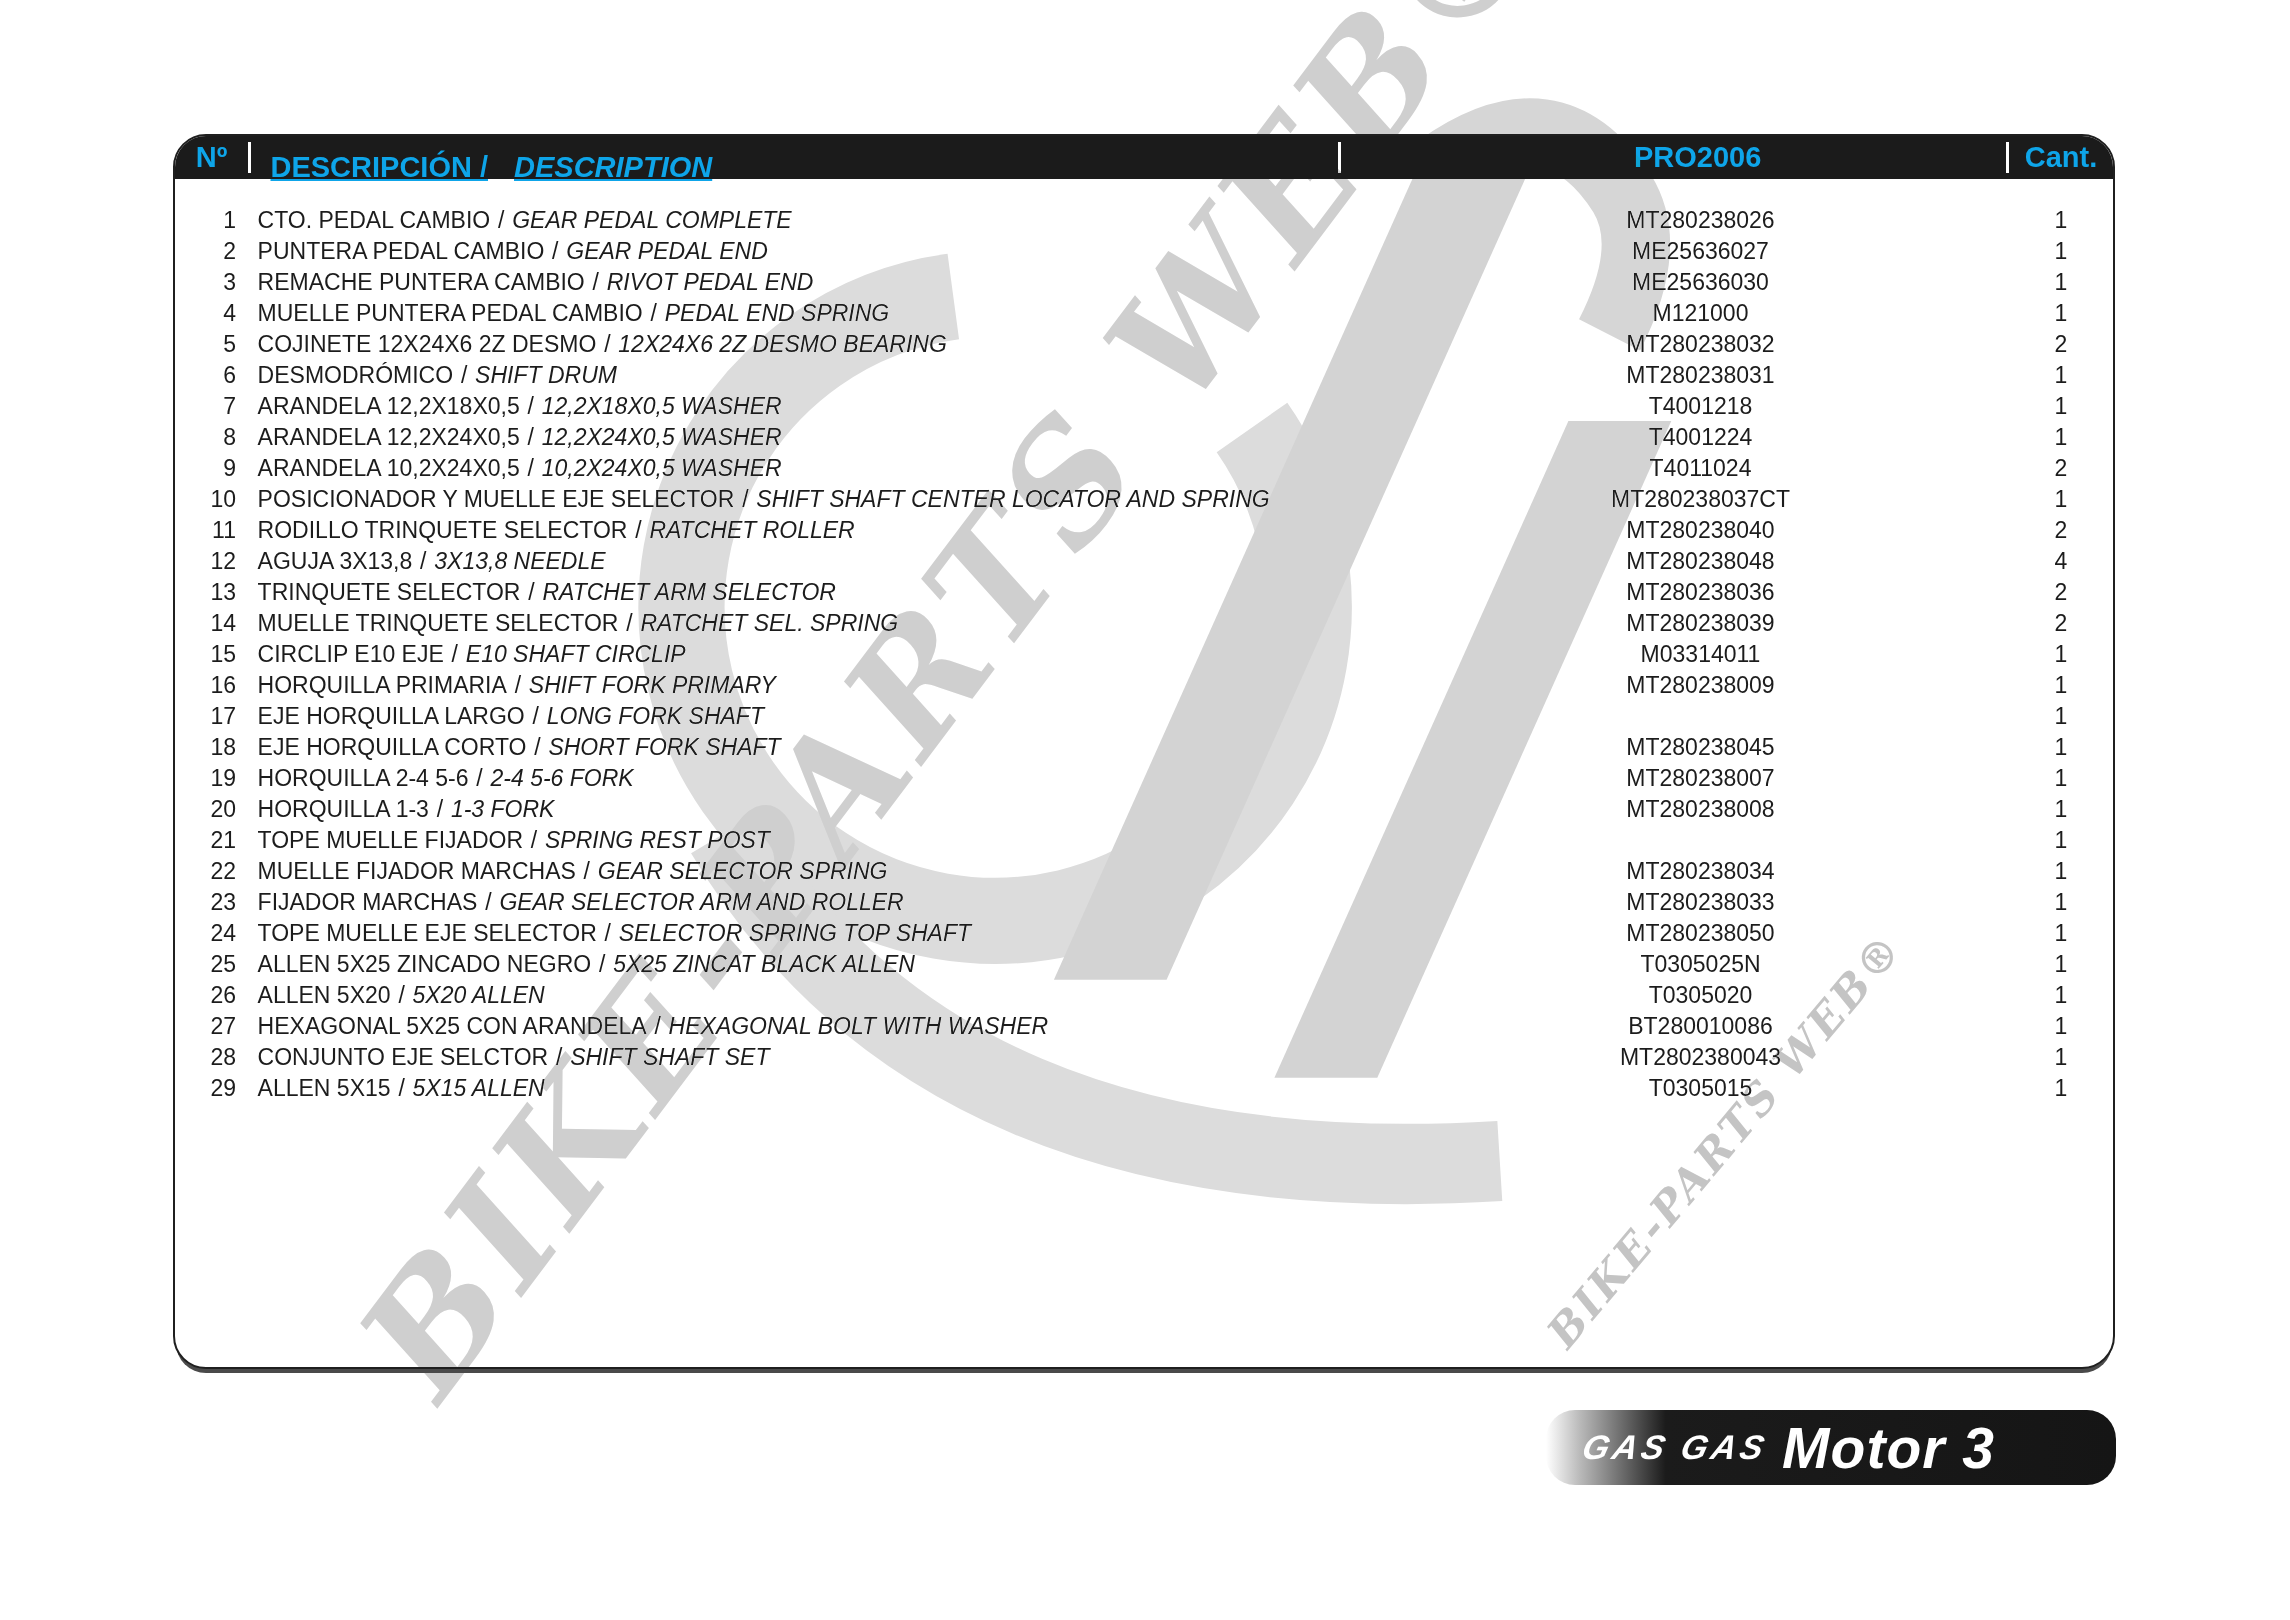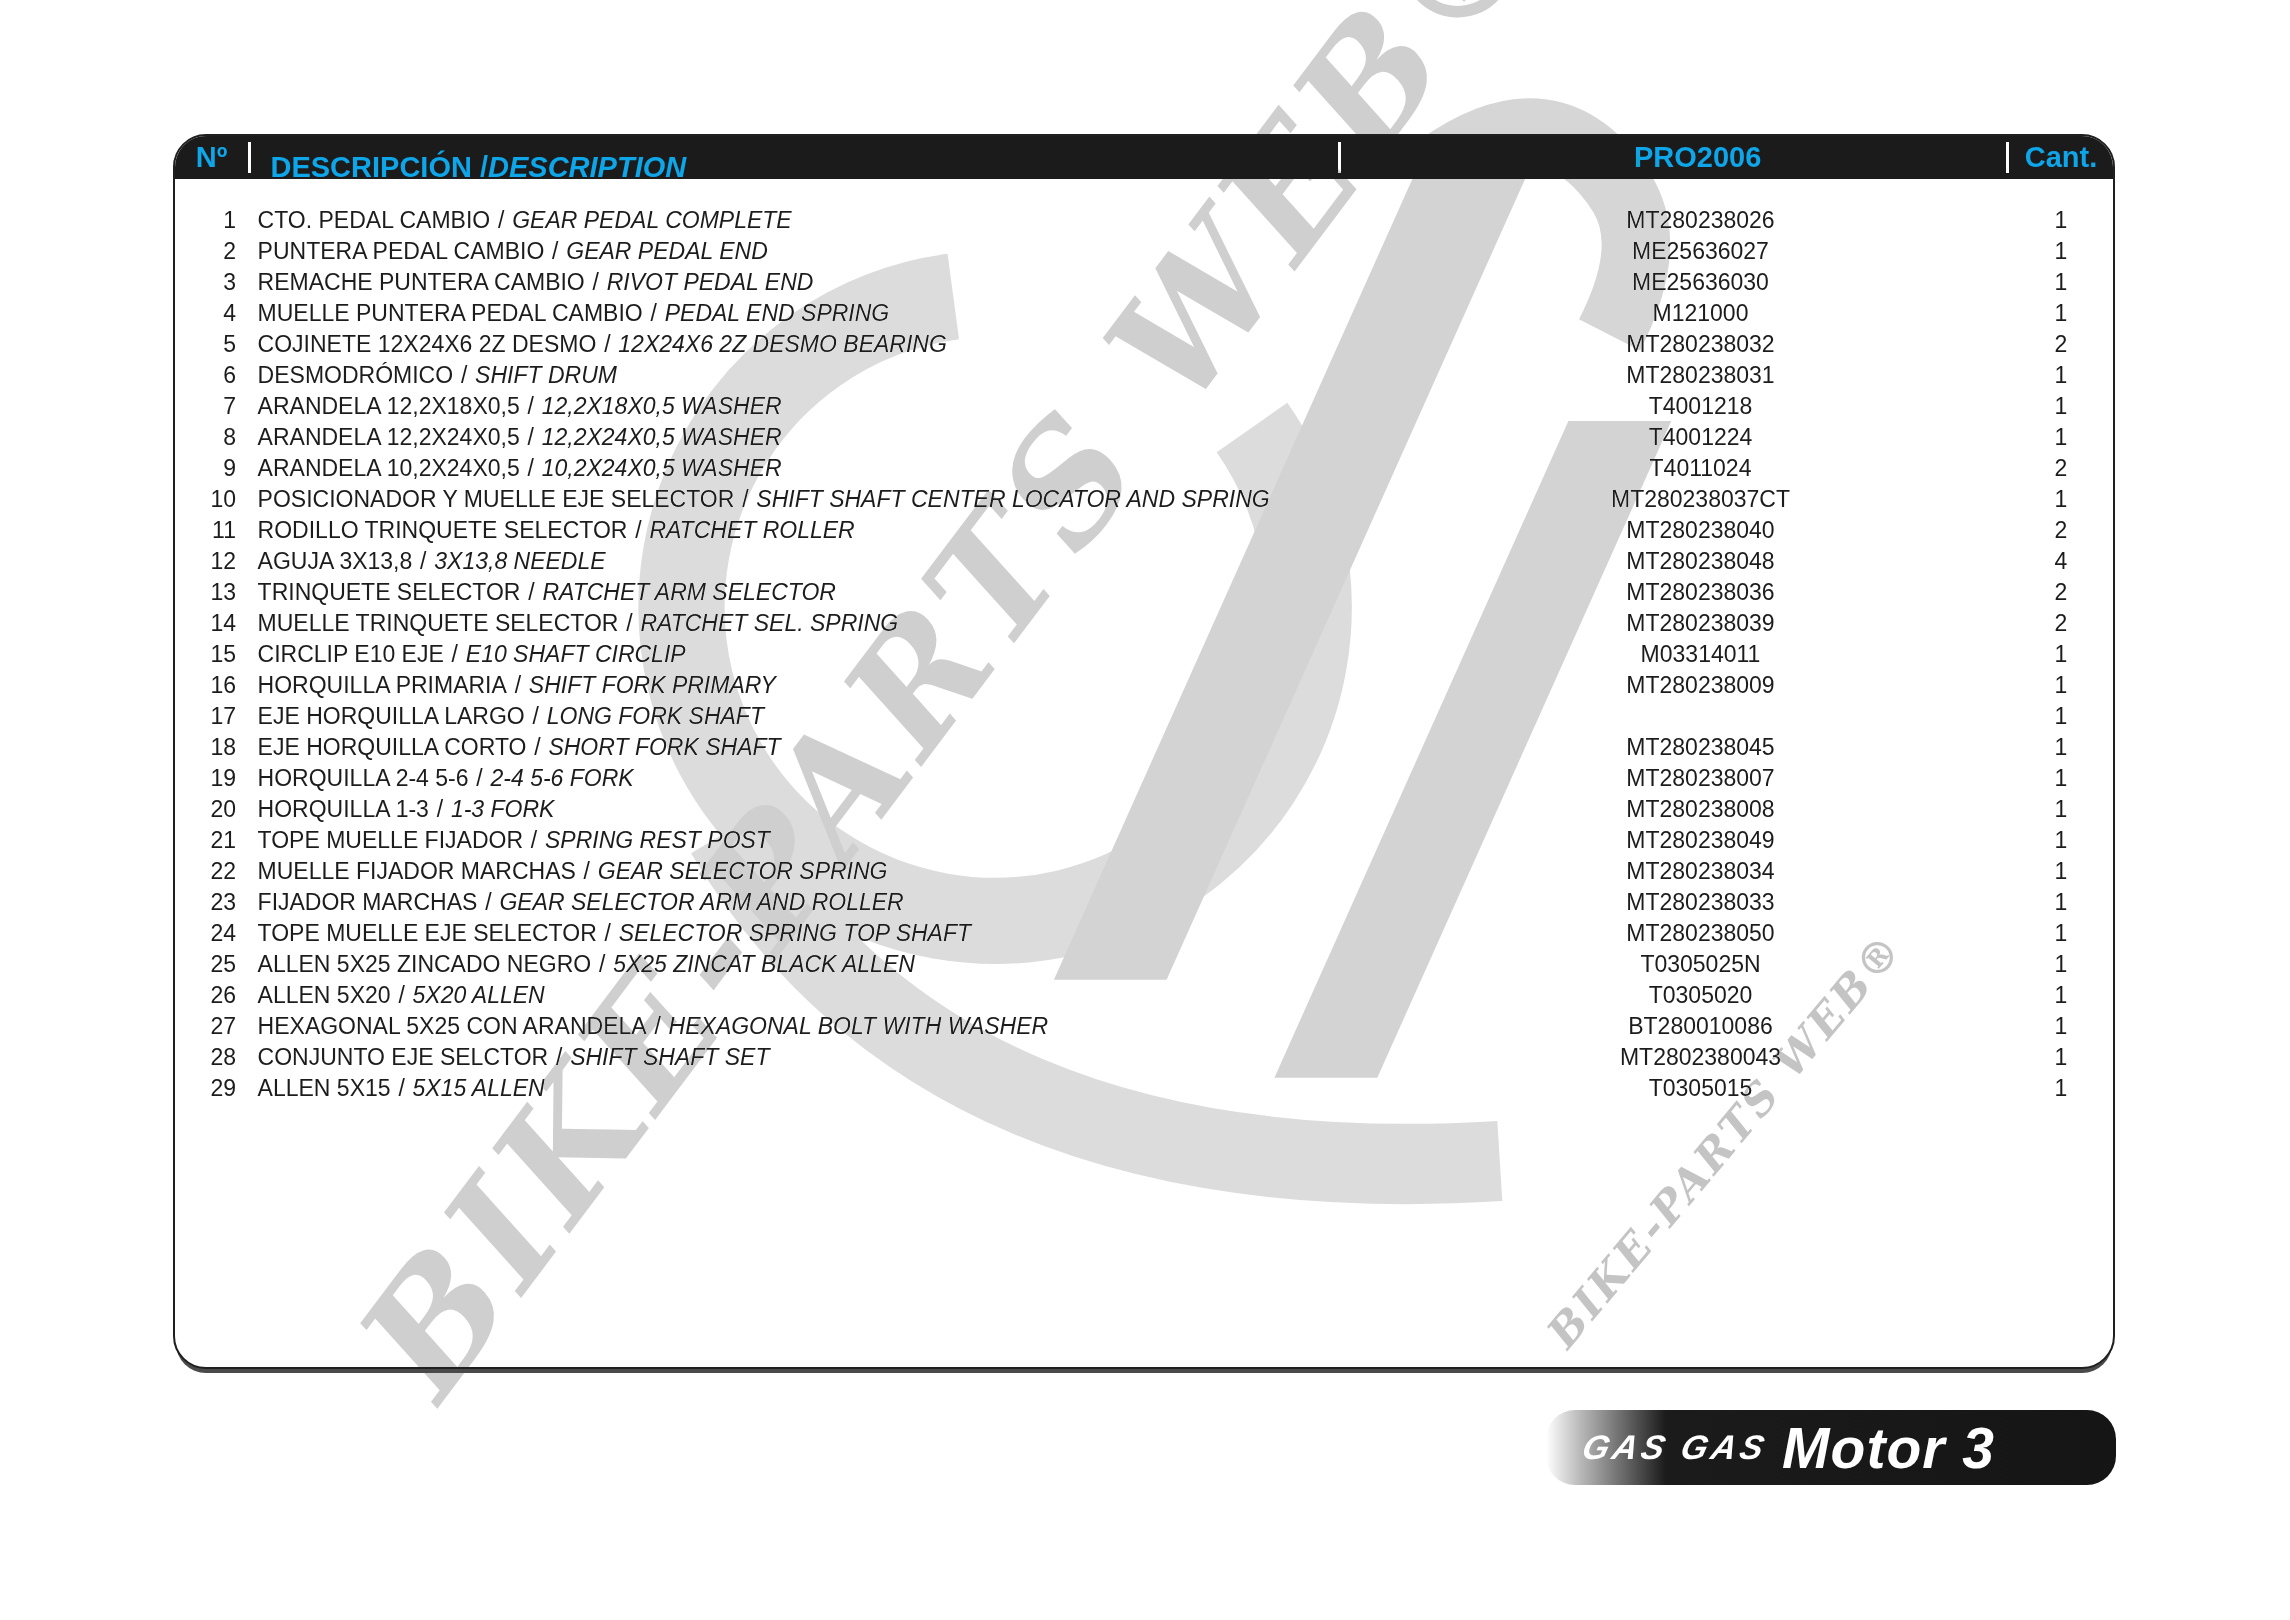--- a/index.html
+++ b/index.html
@@ -15,21 +15,21 @@
     border:2.9px solid #1f1f1f;border-radius:33px;background:#ffffff;
     box-shadow:0 6.9px 0 -2.9px #4a4a4a;
     overflow:hidden;z-index:2;
   }
   .thead{
     height:43px;background:#1b1b1b;display:flex;align-items:center;
     color:#0ea5e9;font-weight:bold;font-size:29px;white-space:nowrap;
   }
   .th-no{width:73px;text-align:center;}
   .hdiv{width:2.9px;height:31px;background:#ffffff;flex:none;}
-  .th-desc{flex:1;padding-left:19.6px;display:flex;align-items:baseline;gap:0;}
+  .th-desc{flex:1;padding-left:19.6px;display:flex;align-items:baseline;gap:26px;text-decoration:underline;}
   .th-desc .en{font-style:italic;margin-top:20px;}
   .th-model{width:617px;text-align:center;margin-left:48px;}
   .th-qty{width:104px;text-align:center;}
 
   .tbody{position:absolute;left:0;right:0;top:69px;}
   .row{display:flex;align-items:baseline;height:31px;font-size:23px;line-height:31px;white-space:nowrap;}
   .c-num{width:61px;text-align:right;flex:none;}
   .c-desc{flex:1;padding-left:21.6px;overflow:hidden;}
   .c-desc .sep{margin:0 7.8px;}
   .c-desc .en{font-style:italic;}
@@ -215,21 +215,20 @@
         </div>
         <div class="row">
           <span class="c-num">20</span>
           <span class="c-desc"><span class="es">HORQUILLA 1-3</span><span class="sep">/</span><span class="en">1-3 FORK</span></span>
           <span class="c-part">MT280238008</span>
           <span class="c-qty">1</span>
         </div>
         <div class="row">
           <span class="c-num">21</span>
           <span class="c-desc"><span class="es">TOPE MUELLE FIJADOR</span><span class="sep">/</span><span class="en">SPRING REST POST</span></span>
-          <span class="c-part">MT280238049</span>
           <span class="c-qty">1</span>
         </div>
         <div class="row">
           <span class="c-num">22</span>
           <span class="c-desc"><span class="es">MUELLE FIJADOR MARCHAS</span><span class="sep">/</span><span class="en">GEAR SELECTOR SPRING</span></span>
           <span class="c-part">MT280238034</span>
           <span class="c-qty">1</span>
         </div>
         <div class="row">
           <span class="c-num">23</span>

